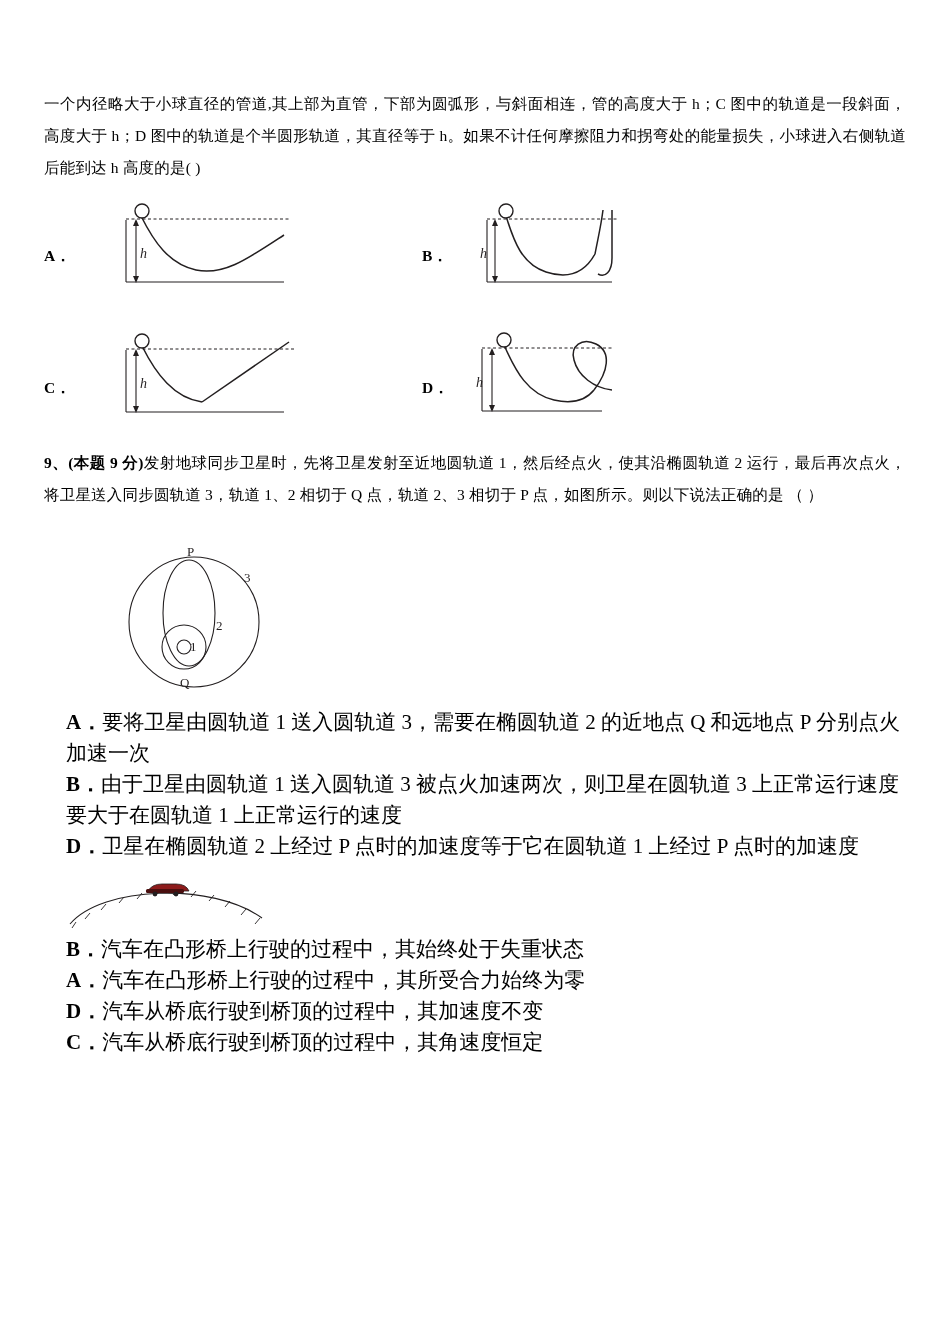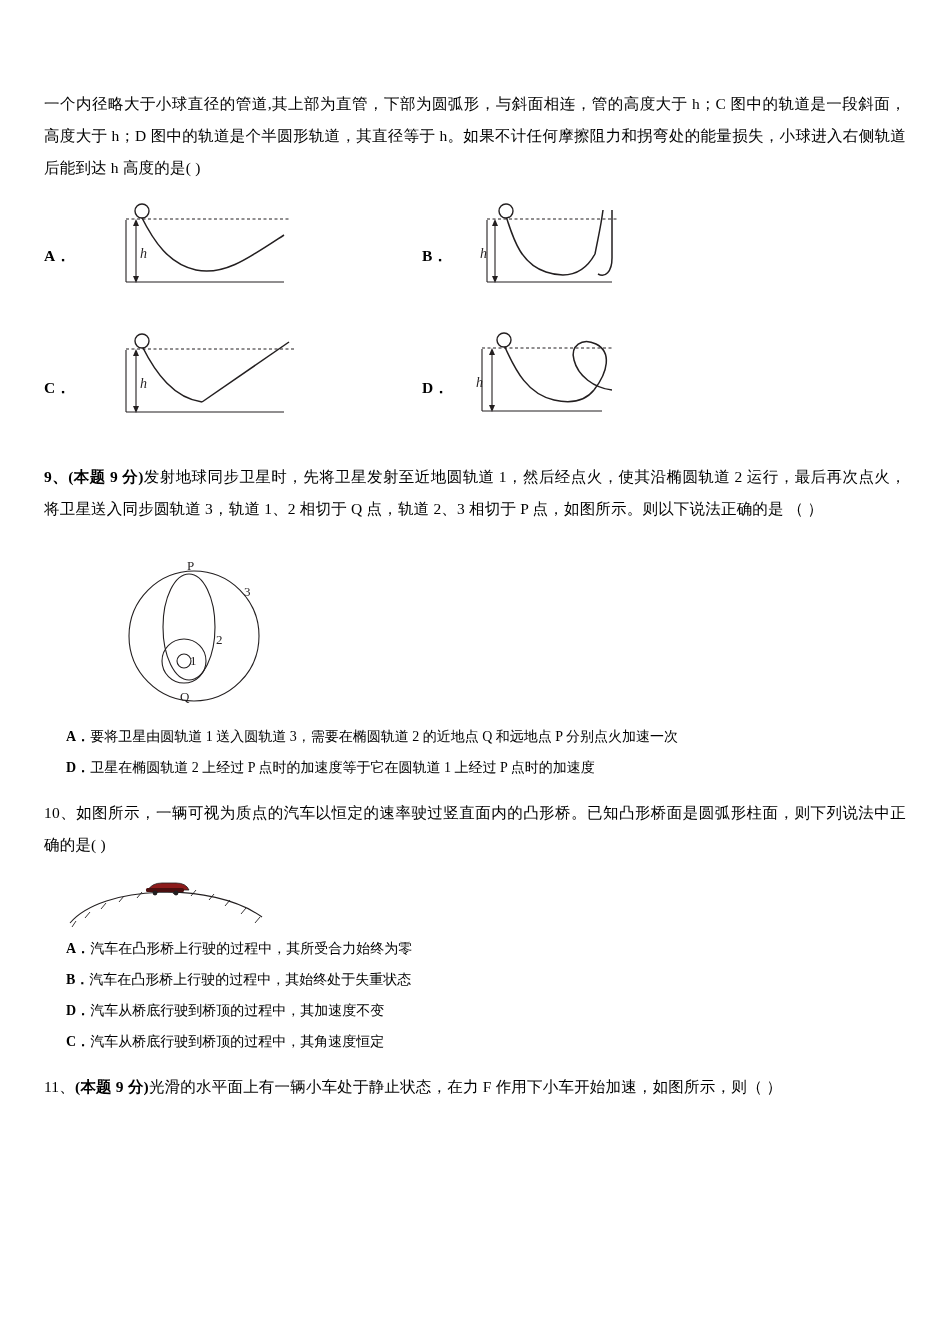--- a/index.html
+++ b/index.html
@@ -32,24 +32,23 @@
     font-size: 15.5px;
     line-height: 32px;
     margin: 0 0 0 0;
     text-align: justify;
     letter-spacing: 0.2px;
   }
   .intro {
     text-indent: 0;
   }
   .q-block {
-    margin-top: 14px;
   }
   .opt {
-    font-size: 14px;
+    font-size: 21px;
     line-height: 31px;
     margin: 0;
     padding-left: 22px;
   }
   .opt .lab {
     font-weight: bold;
   }
   b.bd { font-weight: bold; }
 
   
@@ -198,25 +197,25 @@
           <circle class="thin" cx="100" cy="120" r="7"></circle>
           <text class="flabel" x="103" y="29">P</text>
           <text class="flabel" x="96" y="160">Q</text>
           <text class="flabel" x="106" y="124">1</text>
           <text class="flabel" x="132" y="103">2</text>
           <text class="flabel" x="160" y="55">3</text>
         </svg>
       </div>
 
       <p class="opt"><span class="lab">A．</span><span>要将卫星由圆轨道 1 送入圆轨道 3，需要在椭圆轨道 2 的近地点 Q 和远地点 P 分别点火加速一次</span></p>
+      <p class="opt"><span class="lab">B．</span><span>由于卫星由圆轨道 1 送入圆轨道 3 被点火加速两次，则卫星在圆轨道 3 上正常运行速度要大于在圆轨道 1 上正常运行的速度</span></p>
       <p class="opt"><span class="lab">D．</span><span>卫星在椭圆轨道 2 上经过 P 点时的加速度等于它在圆轨道 1 上经过 P 点时的加速度</span></p>
     </div>
 
     <div class="q-block">
-      <p class="para"><span>10、</span><span>如图所示，一辆可视为质点的汽车以恒定的速率驶过竖直面内的凸形桥。已知凸形桥面是圆弧形柱面，则下列说法中正确的是(    )</span></p>
 
       <div class="bridge-fig">
         <svg width="230" height="58" viewBox="0 0 230 58">
 
           <path class="thin" d="M8,52 C40,14 150,10 200,46"></path>
 
           <g stroke="#231f20" stroke-width="0.9">
             <line x1="14" y1="50" x2="10" y2="56"></line>
             <line x1="28" y1="41" x2="23" y2="47"></line>
             <line x1="44" y1="32" x2="39" y2="38"></line>
@@ -231,24 +230,21 @@
             <line x1="198" y1="46" x2="193" y2="52"></line>
           </g>
 
           <path d="M86,19 q4,-7 14,-7 h14 q10,0 13,7 z" fill="#8d1b1b" stroke="#231f20" stroke-width="0.8"></path>
           <rect x="84" y="17" width="38" height="4" rx="1.5" fill="#4a0f0f"></rect>
           <circle cx="93" cy="22" r="2.4" fill="#231f20"></circle>
           <circle cx="114" cy="22" r="2.4" fill="#231f20"></circle>
         </svg>
       </div>
 
+      <p class="opt"><span class="lab">B．</span><span>汽车在凸形桥上行驶的过程中，其始终处于失重状态</span></p>
       <p class="opt"><span class="lab">A．</span><span>汽车在凸形桥上行驶的过程中，其所受合力始终为零</span></p>
-      <p class="opt"><span class="lab">B．</span><span>汽车在凸形桥上行驶的过程中，其始终处于失重状态</span></p>
       <p class="opt"><span class="lab">D．</span><span>汽车从桥底行驶到桥顶的过程中，其加速度不变</span></p>
       <p class="opt"><span class="lab">C．</span><span>汽车从桥底行驶到桥顶的过程中，其角速度恒定</span></p>
     </div>
 
-    <div class="q-block">
-      <p class="para"><span>11、</span><b class="bd">(本题 9 分)</b><span>光滑的水平面上有一辆小车处于静止状态，在力 F 作用下小车开始加速，如图所示，则（      ）</span></p>
-    </div>
 
   </div>
 </div>
 
 </body></html>

